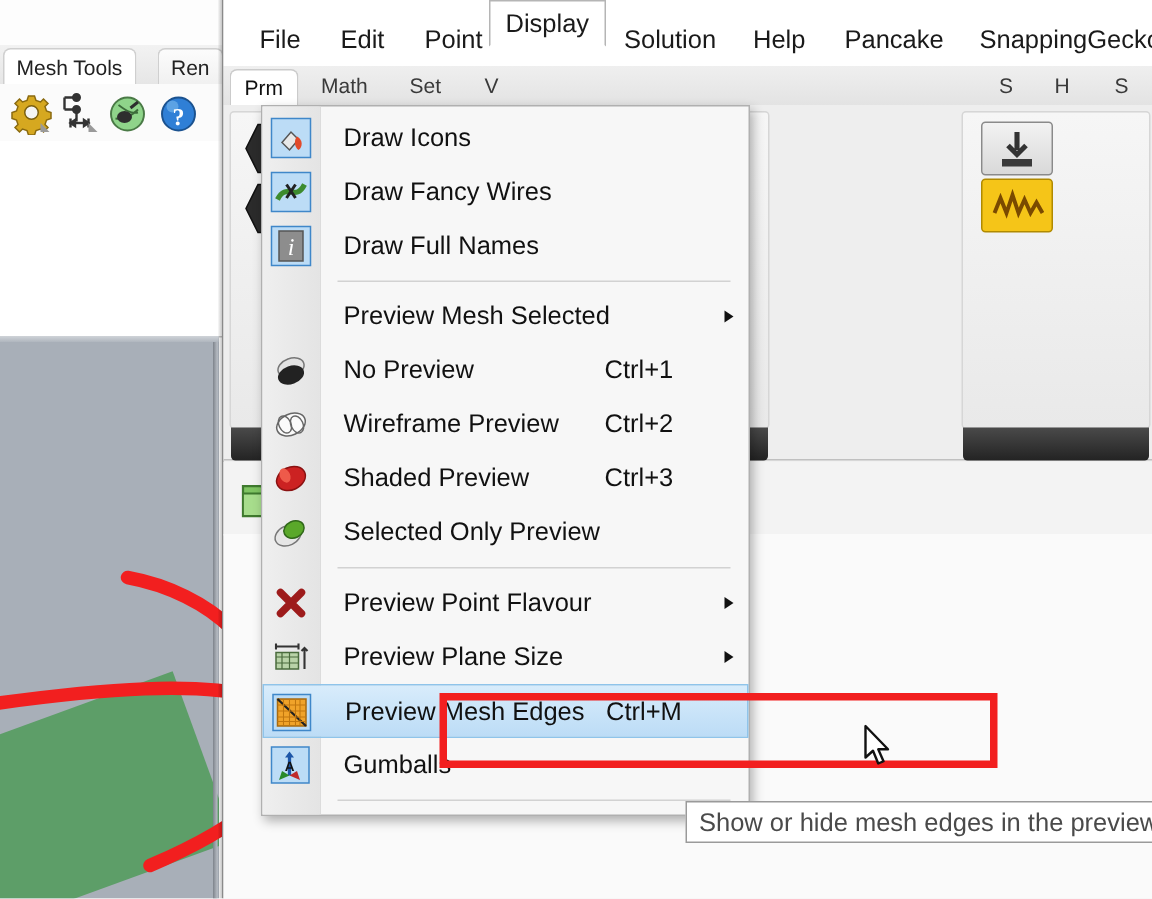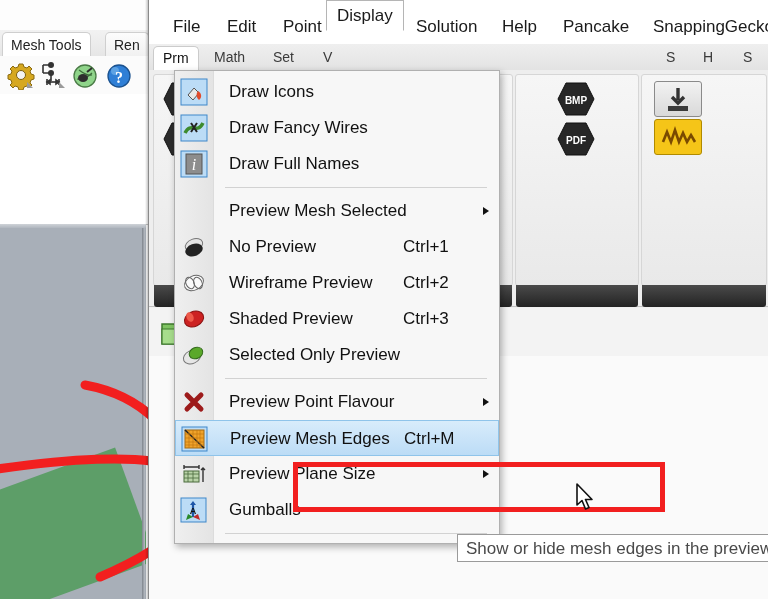--- a/index.html
+++ b/index.html
@@ -349,35 +349,20 @@
         </span>
         <span class="hex" style="left:10px;top:86px">
           <svg width="40" height="36" viewBox="0 0 40 36">
               <polygon points="10,2 30,2 38,18 30,34 10,34 2,18" fill="#2b2b2b" stroke="#111"></polygon>
               <rect x="13" y="12" width="14" height="12" fill="#e5e5e5"></rect>
             </svg>
         </span>
         <div class="grp-label" style="left:0;bottom:-22px;width:122px"></div>
       </div>
 
-      <div class="comp-group" style="left:366px;width:122px;">
-        <span class="hex" style="left:40px;top:6px">
-          <svg width="40" height="36" viewBox="0 0 40 36">
-              <polygon points="10,2 30,2 38,18 30,34 10,34 2,18" fill="#272727" stroke="#111"></polygon>
-              <text x="20" y="23" font-size="10" fill="#fff" text-anchor="middle" font-weight="bold" font-family="Liberation Sans, sans-serif">BMP</text>
-            </svg>
-        </span>
-        <span class="hex" style="left:40px;top:46px">
-          <svg width="40" height="36" viewBox="0 0 40 36">
-              <polygon points="10,2 30,2 38,18 30,34 10,34 2,18" fill="#272727" stroke="#111"></polygon>
-              <text x="20" y="23" font-size="10" fill="#fff" text-anchor="middle" font-weight="bold" font-family="Liberation Sans, sans-serif">PDF</text>
-            </svg>
-        </span>
-        <div class="grp-label" style="left:0;bottom:-22px;width:122px"></div>
-      </div>
 
       <div class="comp-group" style="left:492px;width:124px;">
         <span style="position:absolute;left:12px;top:6px;width:46px;height:34px;background:linear-gradient(#f2f2f2,#d9d9d9);border:1px solid #8a8a8a;border-radius:3px">
           <svg width="46" height="34" viewBox="0 0 46 34">
               <path d="M23 6v12M17 15l6 6 6-6" stroke="#333" stroke-width="3.4" fill="none"></path>
               <rect x="13" y="24" width="20" height="5" fill="#3a3a3a"></rect>
             </svg>
         </span>
         <span style="position:absolute;left:12px;top:44px;width:46px;height:34px;background:#f5c518;border:1px solid #b08a00;border-radius:3px">
           <svg width="46" height="34" viewBox="0 0 46 34">
@@ -503,44 +488,44 @@
       <div class="dd-item">
         <span class="ic">
           <svg width="34" height="30" viewBox="0 0 34 30">
             <path d="M10 8 l14 14 M24 8 l-14 14" stroke="#9d1b1b" stroke-width="5" stroke-linecap="round"></path>
             </svg>
         </span>
         <span class="lbl">Preview Point Flavour</span>
         <span class="arw"></span>
       </div>
 
+      <div class="dd-item">
+        <span class="ic">
+          <svg width="34" height="30" viewBox="0 0 34 30">
+            <rect x="7" y="12" width="15" height="11" fill="#b9d3a8" stroke="#4a6b3d"></rect>
+            <path d="M7 15h15M7 19h15M11 12v11M16 12v11" stroke="#4a6b3d" stroke-width=".8"></path>
+            <path d="M7 8h15M7 6v4M22 6v4" stroke="#333" stroke-width="1.4"></path>
+            <path d="M26 23V9M24 11l2-2 2 2" stroke="#333" stroke-width="1.4" fill="none"></path>
+            </svg>
+        </span>
+        <span class="lbl">Preview Plane Size</span>
+        <span class="arw"></span>
+      </div>
+
       <div class="dd-item sel">
         <span class="ic">
           <svg width="34" height="30" viewBox="0 0 34 30">
               <rect x="4" y="3" width="25" height="24" fill="#bcdcf6" stroke="#3f87c9"></rect>
             <rect x="7" y="6" width="19" height="18" fill="#f0a32a" stroke="#a66a10"></rect>
             <path d="M7 6 L26 24" stroke="#222" stroke-width="1.6"></path>
             <path d="M11 6v18M15 6v18M19 6v18M22 6v18M7 10h19M7 14h19M7 18h19M7 21h19" stroke="#c1770f" stroke-width=".7"></path>
             </svg>
         </span>
         <span class="lbl">Preview Mesh Edges</span>
         <span class="sc">Ctrl+M</span>
-      </div>
-
-      <div class="dd-item">
-        <span class="ic">
-          <svg width="34" height="30" viewBox="0 0 34 30">
-            <rect x="7" y="12" width="15" height="11" fill="#b9d3a8" stroke="#4a6b3d"></rect>
-            <path d="M7 15h15M7 19h15M11 12v11M16 12v11" stroke="#4a6b3d" stroke-width=".8"></path>
-            <path d="M7 8h15M7 6v4M22 6v4" stroke="#333" stroke-width="1.4"></path>
-            <path d="M26 23V9M24 11l2-2 2 2" stroke="#333" stroke-width="1.4" fill="none"></path>
-            </svg>
-        </span>
-        <span class="lbl">Preview Plane Size</span>
-        <span class="arw"></span>
       </div>
 
       <div class="dd-item">
         <span class="ic">
           <svg width="34" height="30" viewBox="0 0 34 30">
               <rect x="4" y="3" width="25" height="24" fill="#bcdcf6" stroke="#3f87c9"></rect>
             <path d="M16 22 V8" stroke="#1d56a8" stroke-width="2.2"></path>
             <path d="M16 6 l3 4h-6z" fill="#1d56a8"></path>
             <path d="M16 22 l-7 3 2-6z" fill="#2a8a2a"></path>
             <path d="M16 22 l7 3 -2-6z" fill="#c02a2a"></path>

